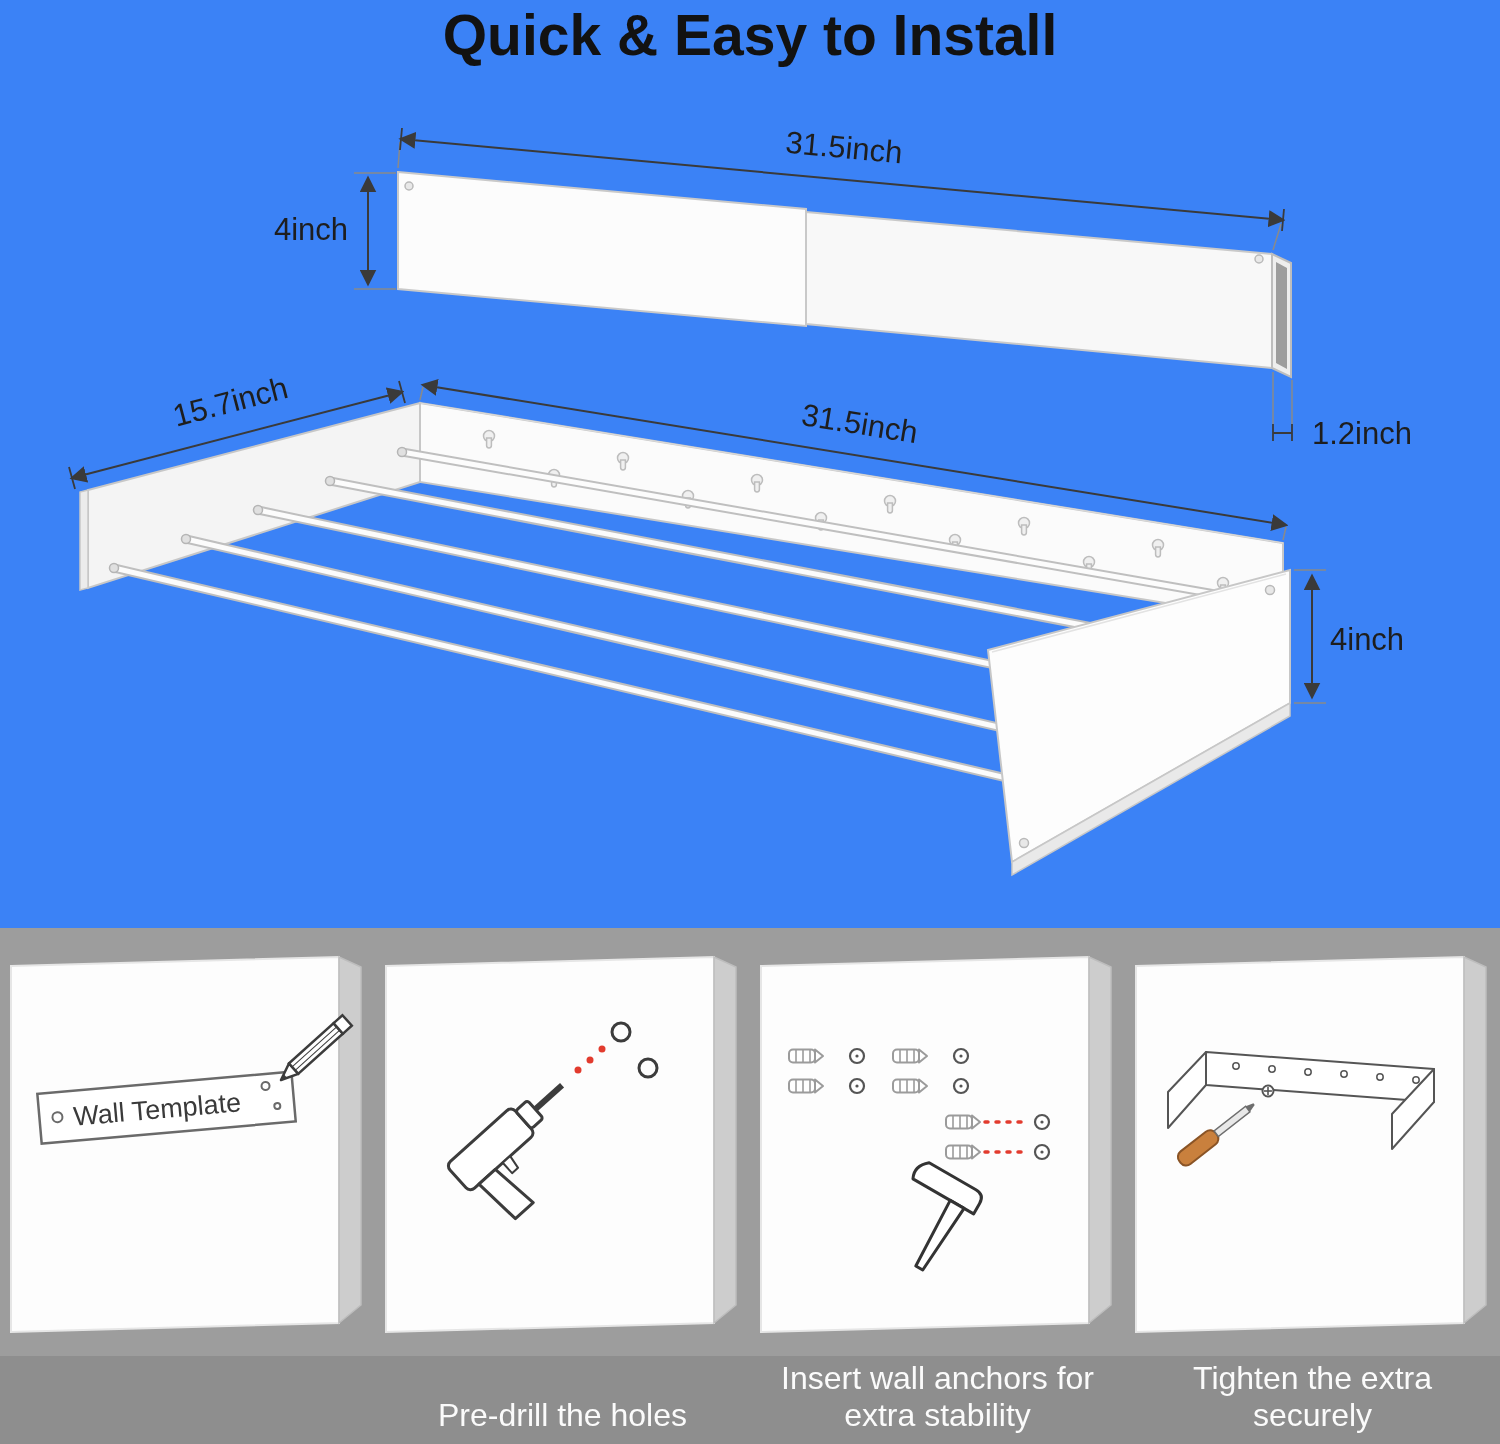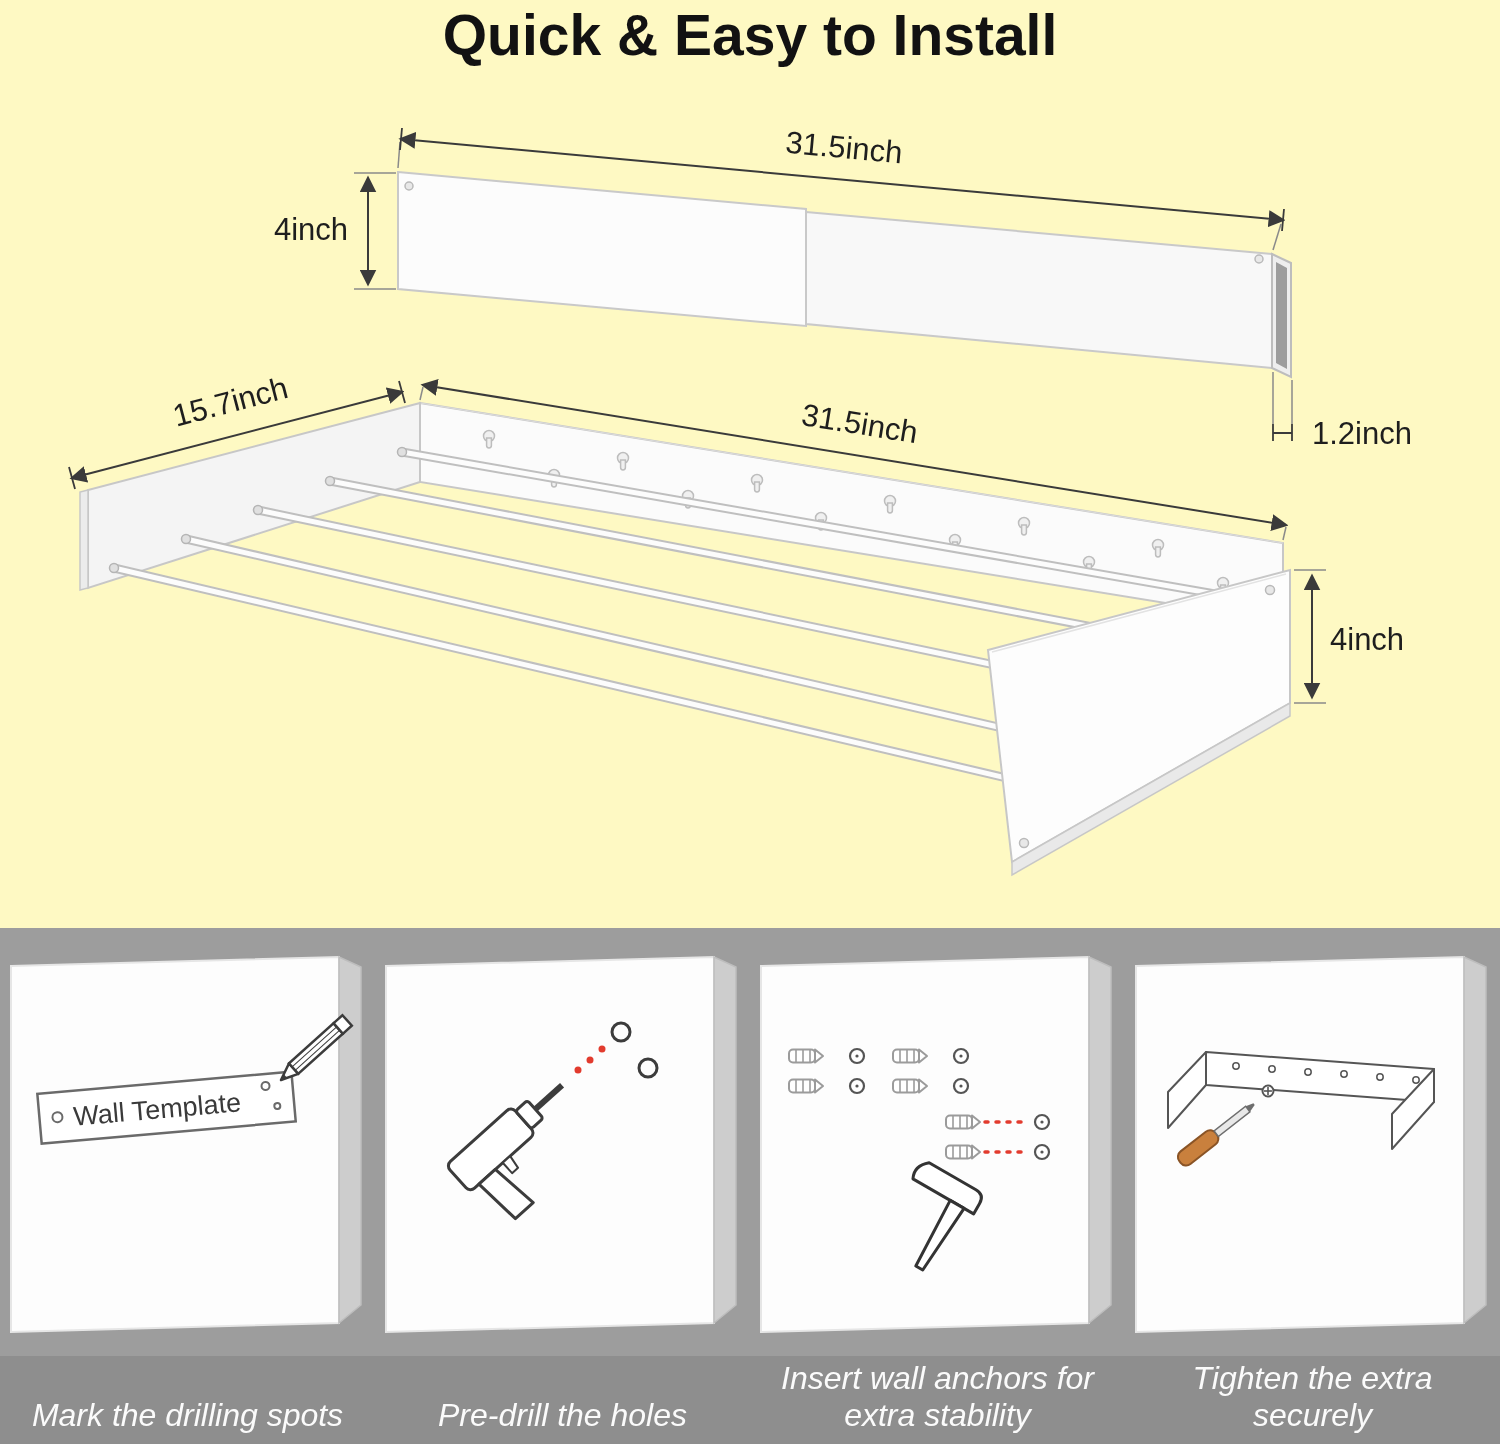--- a/index.html
+++ b/index.html
@@ -1,27 +1,27 @@
 <!DOCTYPE html>
 <html><head>
 <meta charset="utf-8">
 <style>
   html,body{margin:0;padding:0;background:#ffffff;}
-  .page{position:relative;width:1500px;height:1444px;background:#fef9c3;overflow:hidden;
+  .page{position:relative;width:1500px;height:1444px;background:#3b82f6;overflow:hidden;
         font-family:"Liberation Sans",sans-serif;}
   .title{position:absolute;top:2px;left:0;width:100%;text-align:center;
          font-size:57px;font-weight:700;color:#121212;z-index:2;}
   svg.diagram{position:absolute;top:0;left:0;z-index:1;}
   .steps-band{position:absolute;left:0;top:928px;width:1500px;height:516px;background:#9d9d9d;}
   .caption-strip{position:absolute;left:0;bottom:0;width:100%;height:88px;background:#8e8e8e;}
   .steps-row{position:relative;display:flex;height:100%;z-index:1;}
   .step{width:375px;height:100%;display:flex;flex-direction:column;align-items:center;
         padding-top:24px;box-sizing:border-box;}
   .caption{margin-top:auto;margin-bottom:10px;width:364px;text-align:center;
-           font-size:32px;font-weight:500;color:#fbfbfb;line-height:1.15;font-style:italic;}
+           font-size:32px;font-weight:500;color:#fbfbfb;line-height:1.15;}
   .dim-text{font-size:31px;fill:#1e1e1e;}
 </style>
 </head>
 <body>
 
 <div class="page">
 
   <div class="title">Quick &amp; Easy to Install</div>
 
   <svg class="diagram" width="1500" height="930" viewBox="0 0 1500 930">
@@ -170,21 +170,20 @@
           </g>
           <g transform="translate(272,128) rotate(-42)">
             <polygon points="0,0 17,-7 17,7" fill="#ffffff" stroke="#3c3c3c" stroke-width="2.5" stroke-linejoin="round"></polygon>
             <polygon points="0,0 6,-2.5 6,2.5" fill="#3c3c3c"></polygon>
             <rect x="17" y="-7" width="60" height="14" fill="#ffffff" stroke="#3c3c3c" stroke-width="2.5"></rect>
             <line x1="17" y1="-2.3" x2="77" y2="-2.3" stroke="#3c3c3c" stroke-width="1"></line>
             <line x1="17" y1="2.3" x2="77" y2="2.3" stroke="#3c3c3c" stroke-width="1"></line>
             <rect x="77" y="-7" width="12" height="14" fill="#ffffff" stroke="#3c3c3c" stroke-width="2.5"></rect>
           </g>
         </svg>
-        <div class="caption">Mark the drilling spots</div>
       </div>
 
       <div class="step">
         <svg width="358" height="385" viewBox="0 0 358 385">
           <polygon points="2,14 330,5 330,371 2,380" fill="#fdfdfd" stroke="#e6e6e6" stroke-width="2"></polygon>
           <polygon points="330,5 352,15 352,353 330,371" fill="#cdcdcd" stroke="#bdbdbd" stroke-width="1.5"></polygon>
           <g>
             <g transform="translate(118,198) rotate(-42)" fill="#ffffff" stroke="#3c3c3c" stroke-width="3" stroke-linejoin="round">
               <rect x="-52" y="-26" width="88" height="36" rx="6"></rect>
               <rect x="36" y="-20" width="16" height="24" rx="3"></rect>

